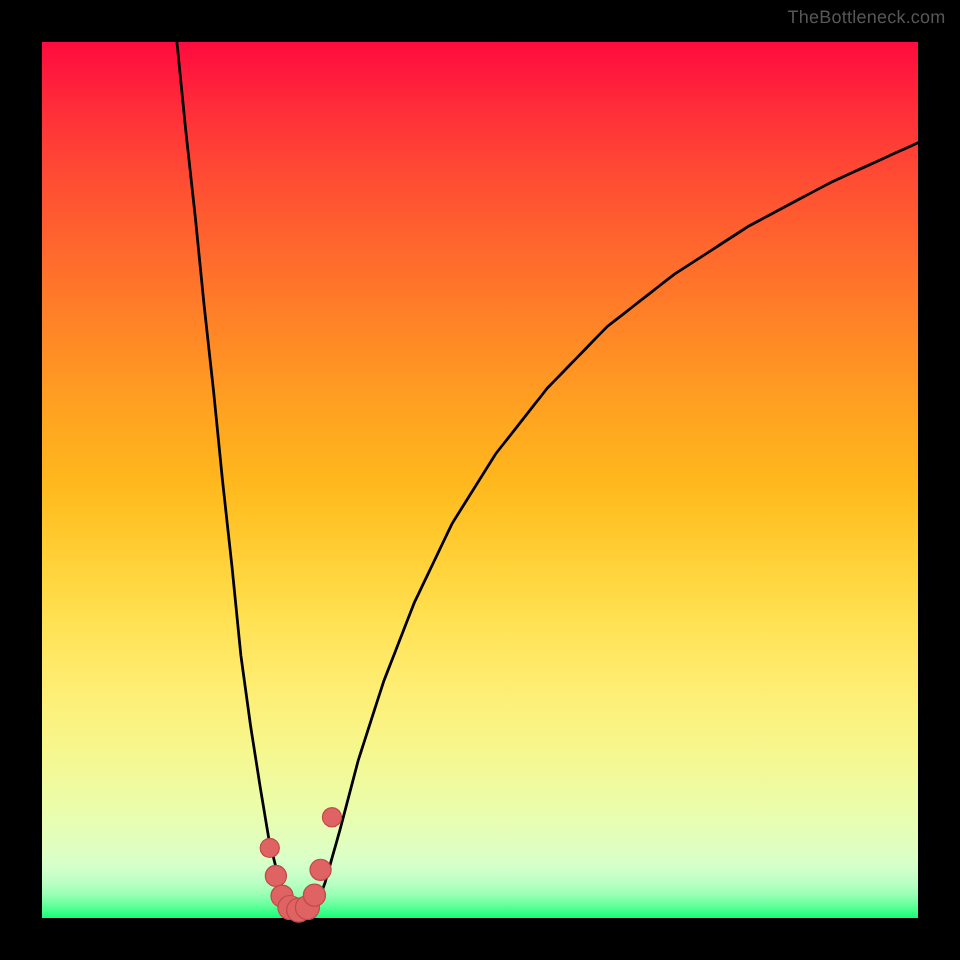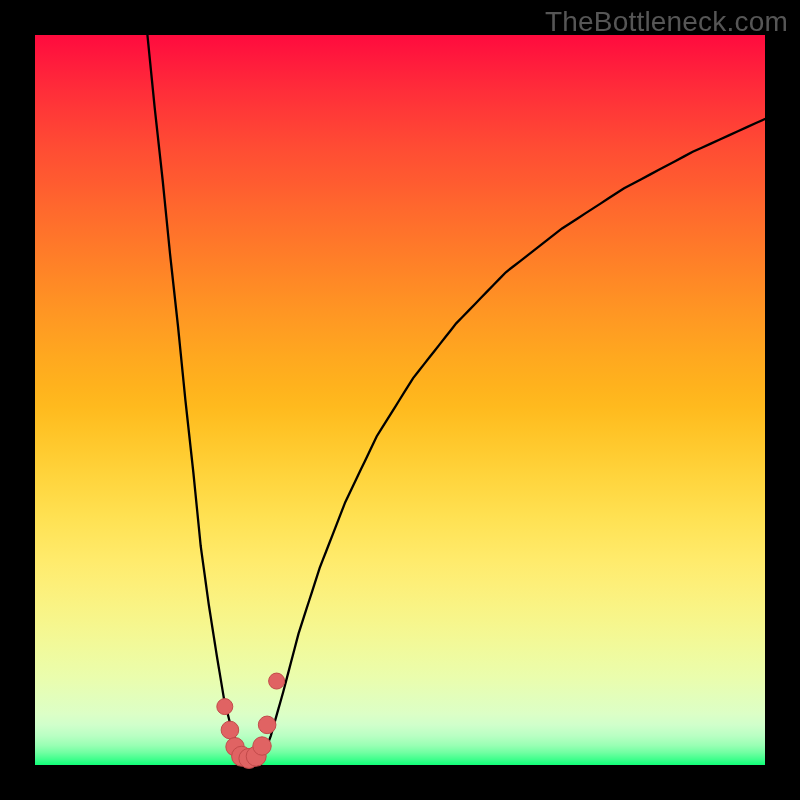--- a/index.html
+++ b/index.html
@@ -59,21 +59,21 @@
       #71ffa2 98.3%,
       #41ff8d 99.2%,
       #10ff78 100%
     );
   }
   .watermark {
     position: absolute;
     top: 6px;
     right: 12px;
     font-family: Arial, Helvetica, sans-serif;
-    font-size: 28px;
+    font-size: 15px;
     font-weight: 500;
     color: #565656;
     letter-spacing: 0.2px;
   }
   svg.curves {
     position: absolute;
     left: 0;
     top: 0;
     width: 800px;
     height: 800px;

